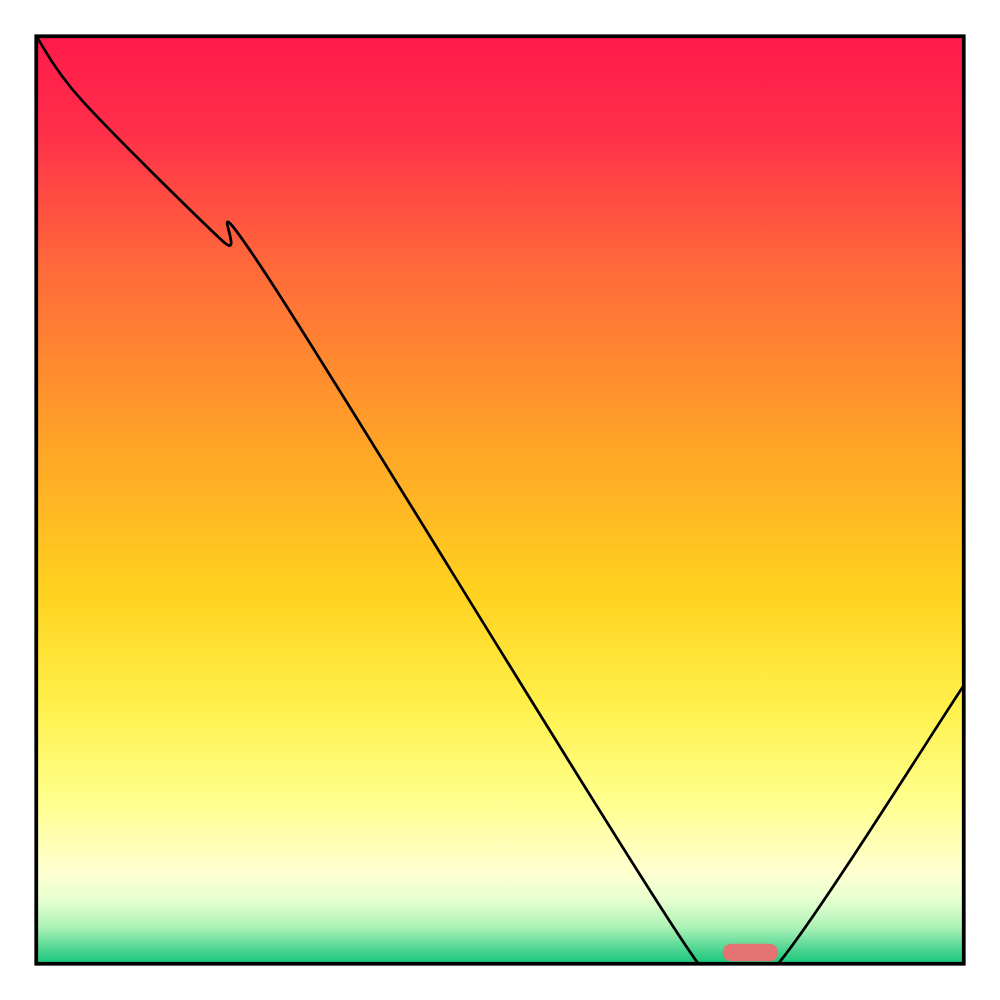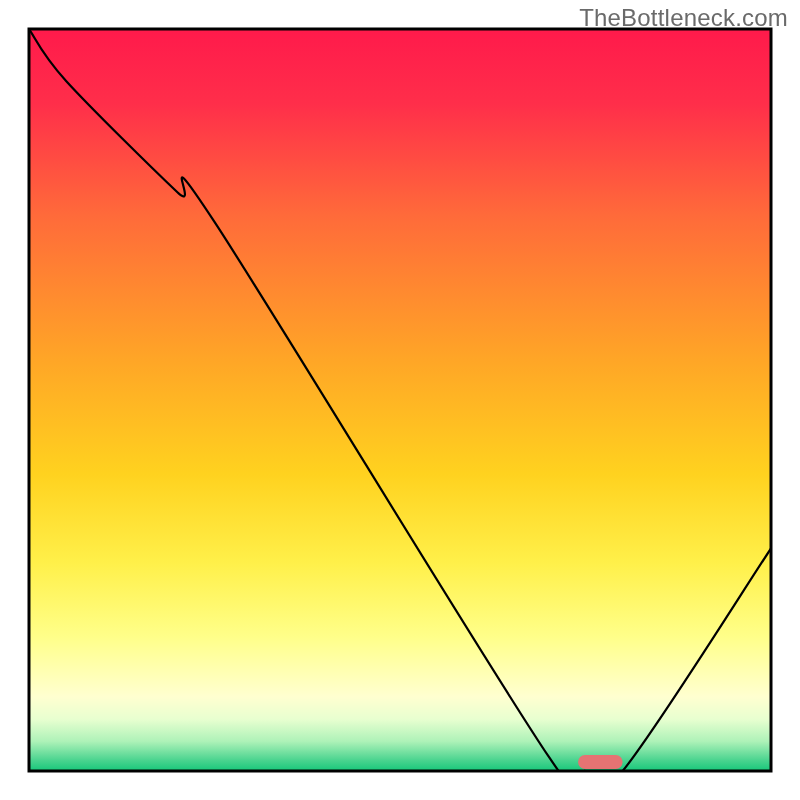--- a/index.html
+++ b/index.html
@@ -28,21 +28,20 @@
     pointer-events: none;
   }
   svg {
     display: block;
   }
 </style>
 </head>
 <body>
 
 <div class="container">
-  <div class="watermark">TheBottleneck.com</div>
 
   <svg id="chart-svg" width="800" height="800" viewBox="0 0 800 800">
     <defs>
       <linearGradient id="bg-grad" x1="0" y1="0" x2="0" y2="1">
           <stop offset="0%" stop-color="#ff1a4b"></stop>
           <stop offset="10%" stop-color="#ff2e4a"></stop>
           <stop offset="25%" stop-color="#ff6a3a"></stop>
           <stop offset="45%" stop-color="#ffa726"></stop>
           <stop offset="60%" stop-color="#ffd21f"></stop>
           <stop offset="72%" stop-color="#fff04a"></stop>

